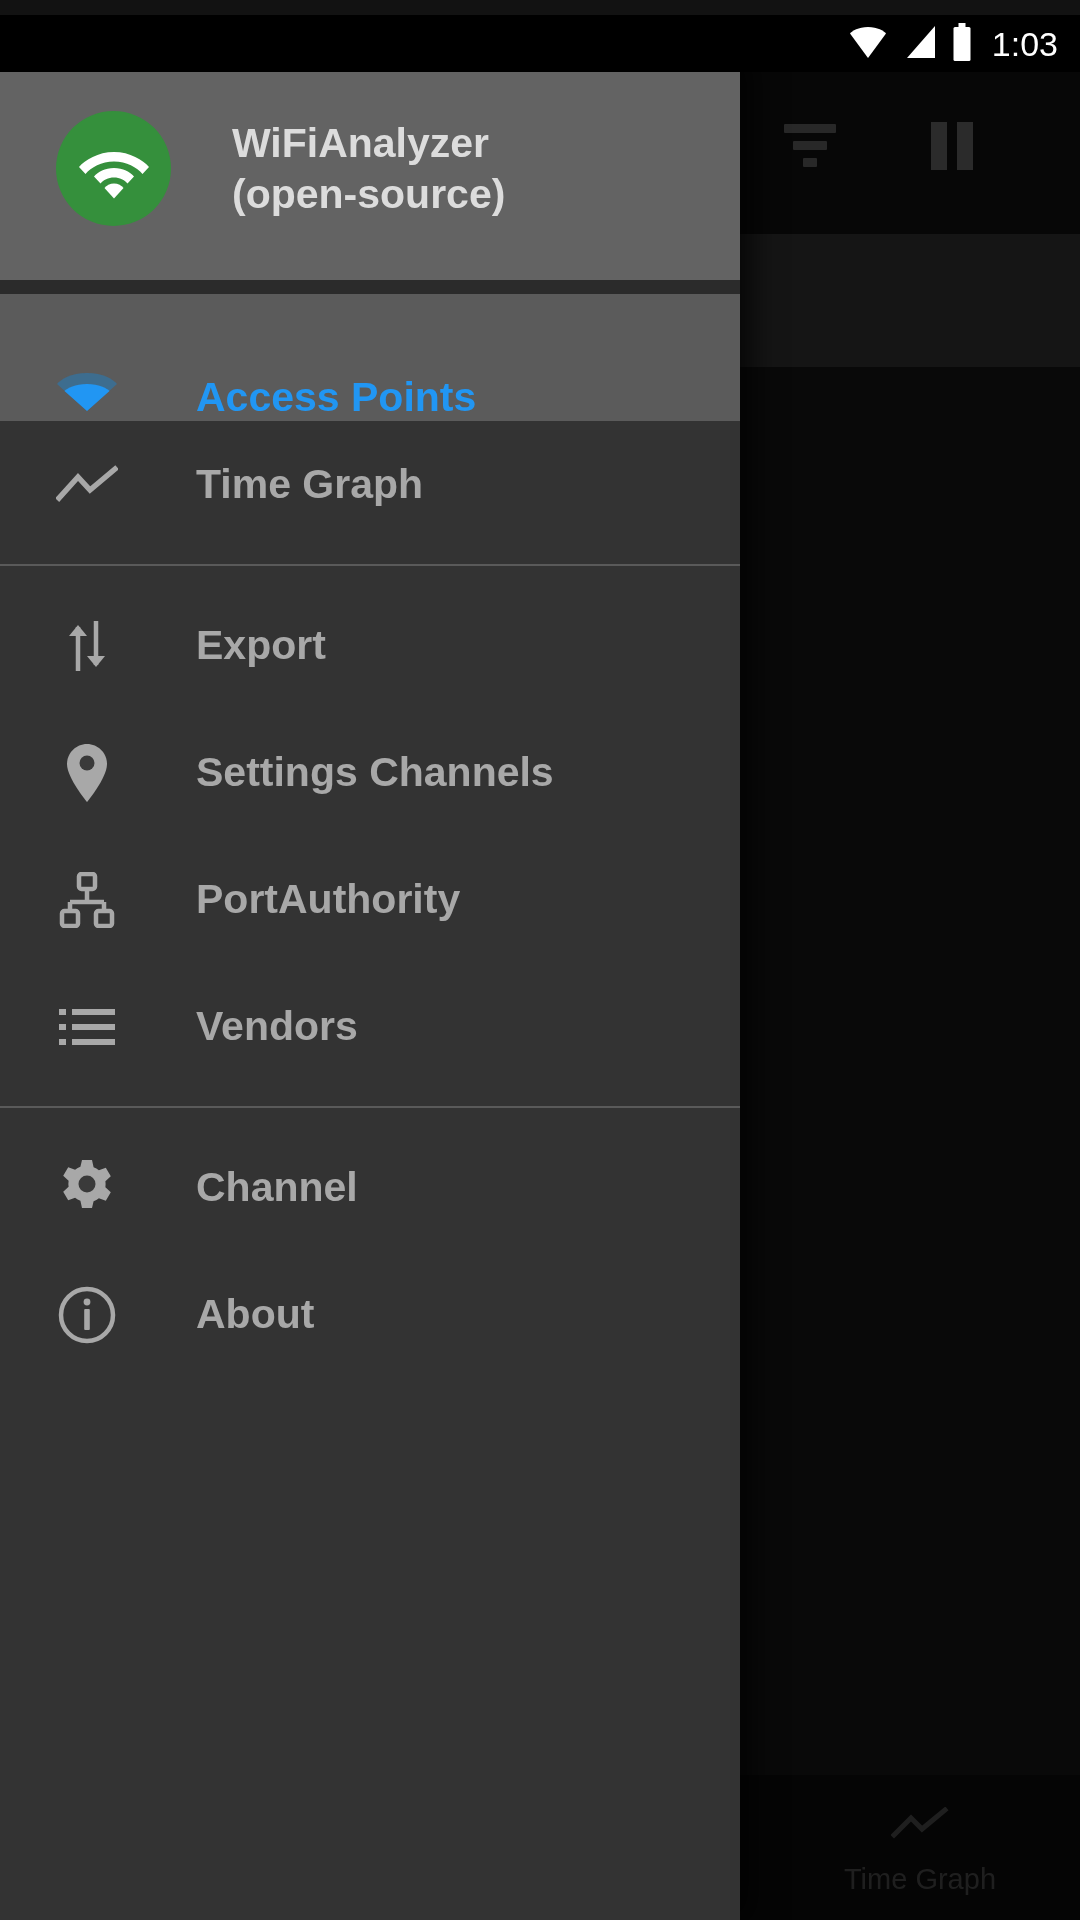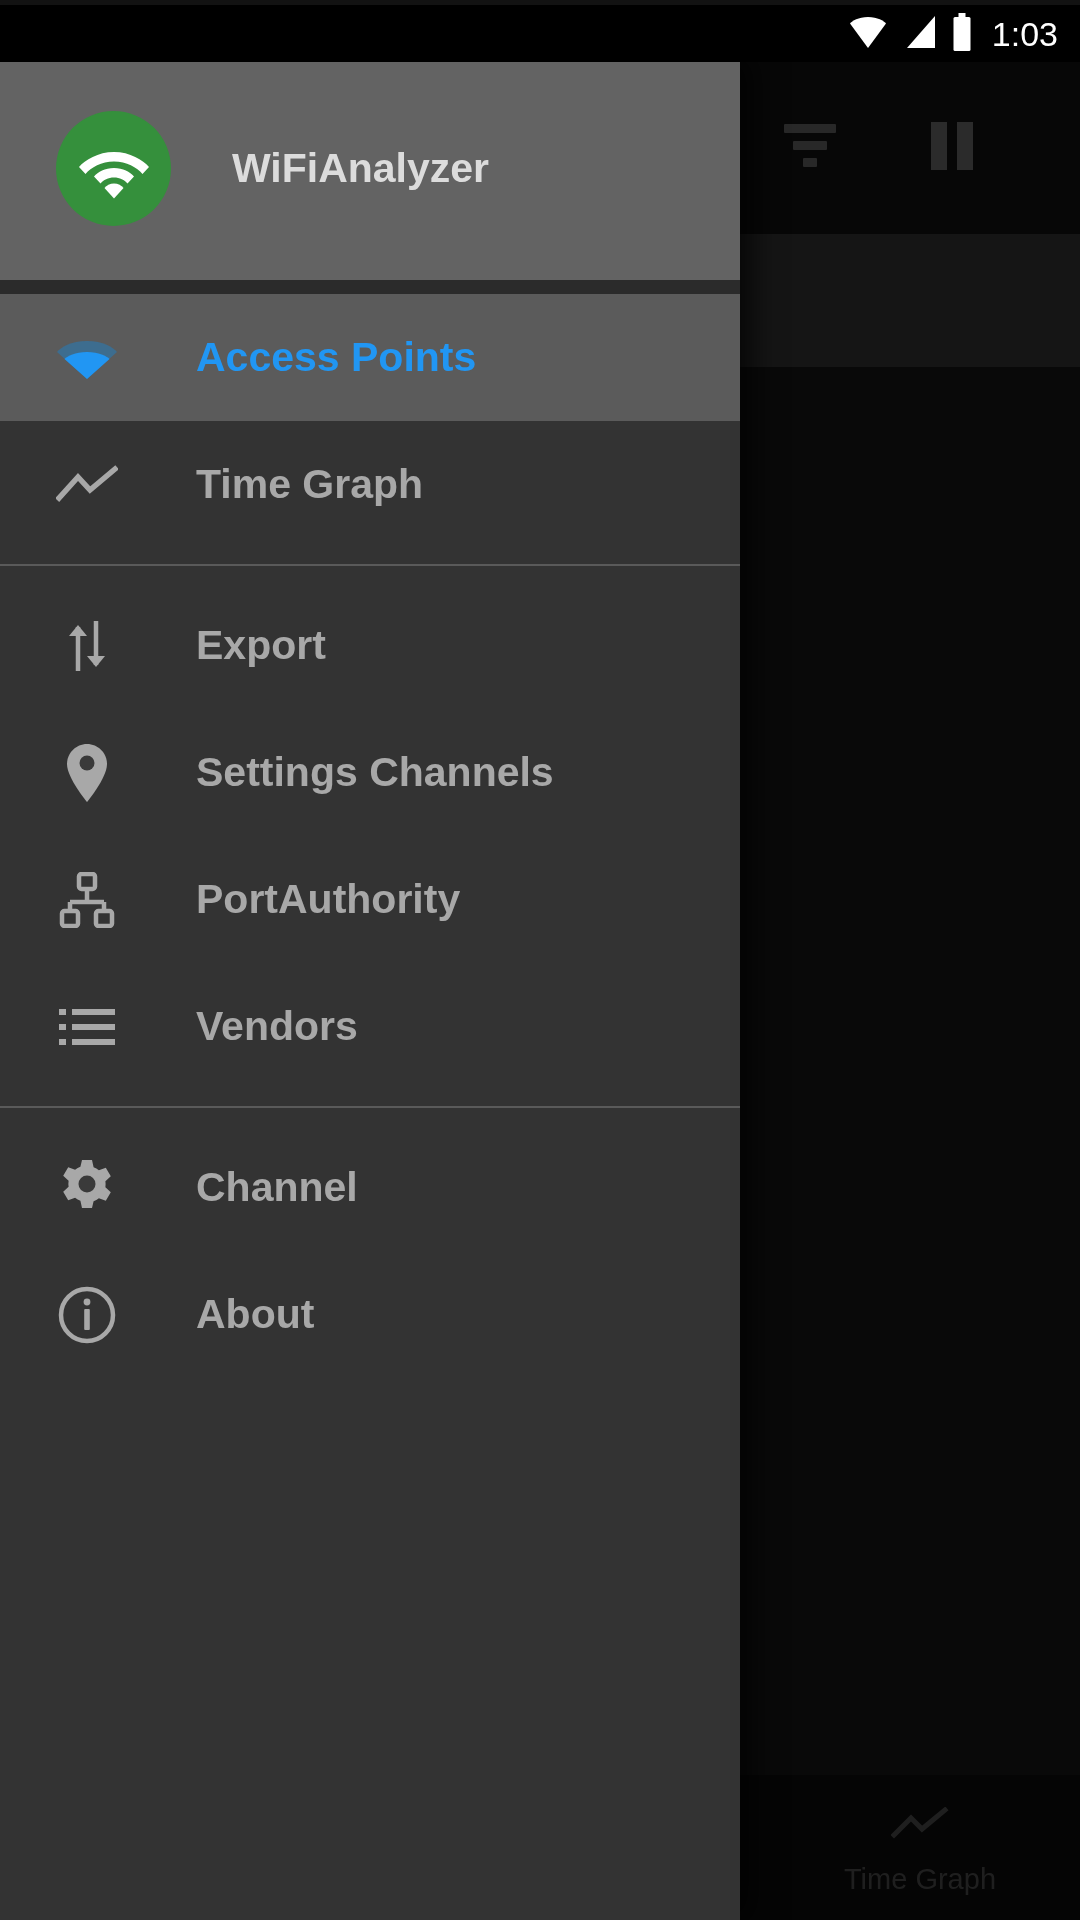--- a/index.html
+++ b/index.html
@@ -11,21 +11,21 @@
   }
   #screen {
     position:relative;
     width:1080px; height:1920px;
     background:#121212;
     overflow:hidden;
   }
 
   
   #status-bar {
-    position:absolute; top:5px; left:0;
+    position:absolute; top:15px; left:0;
     width:1080px; height:57px;
     background:#000000;
     display:flex; align-items:center; justify-content:flex-end;
     padding-right:22px;
     z-index:60;
   }
   .sb-icons { display:flex; align-items:center; gap:15px; }
   .sb-ico { display:block; }
   #status-clock {
     color:#ffffff;
@@ -141,21 +141,21 @@
   }
   #app-title span { display:block; }
 
   #drawer-menu { flex:1; overflow:hidden; }
 
   .menu-item {
     width:740px; height:127px;
     display:flex; align-items:center;
     padding-left:56px;
   }
-  .menu-item.selected { background:#5b5b5b; }
+  .menu-item.selected { background:#5b5b5b;align-items:flex-end; }
   .mi-icon {
     width:62px; height:62px; flex:none;
     display:flex; align-items:center; justify-content:center;
   }
   .mi-label {
     margin-left:78px;
     color:#a8a8a8;
     font-size:41px;
     font-weight:bold;
     white-space:nowrap;
@@ -220,20 +220,21 @@
     <div id="drawer-header">
       <div id="app-logo">
         <svg width="74" height="60" viewBox="0 0 74 60">
           <path d="M37 13 C53 13 66 21 72 28 L65.5 35 C60 28.5 49.5 22.5 37 22.5 C24.5 22.5 14 28.5 8.5 35 L2 28 C8 21 21 13 37 13 Z" fill="#ffffff"></path>
           <path d="M37 29 C46 29 53 33 57 37.5 L50.5 44.5 C47.5 41 42.8 38.5 37 38.5 C31.2 38.5 26.5 41 23.5 44.5 L17 37.5 C21 33 28 29 37 29 Z" fill="#ffffff"></path>
           <path d="M37 44.5 C41 44.5 44.5 46.5 46.5 49 L37 59.5 L27.5 49 C29.5 46.5 33 44.5 37 44.5 Z" fill="#ffffff"></path>
         </svg>
       </div>
       <div id="app-title">
         <span>WiFiAnalyzer</span>
+        <span>(open-source)</span>
       </div>
     </div>
 
     <div id="drawer-header-gap"></div>
 
     <div id="drawer-menu">
 
       <div class="menu-item selected">
         <span class="mi-icon">
           <svg width="62" height="46" viewBox="0 0 62 46">

